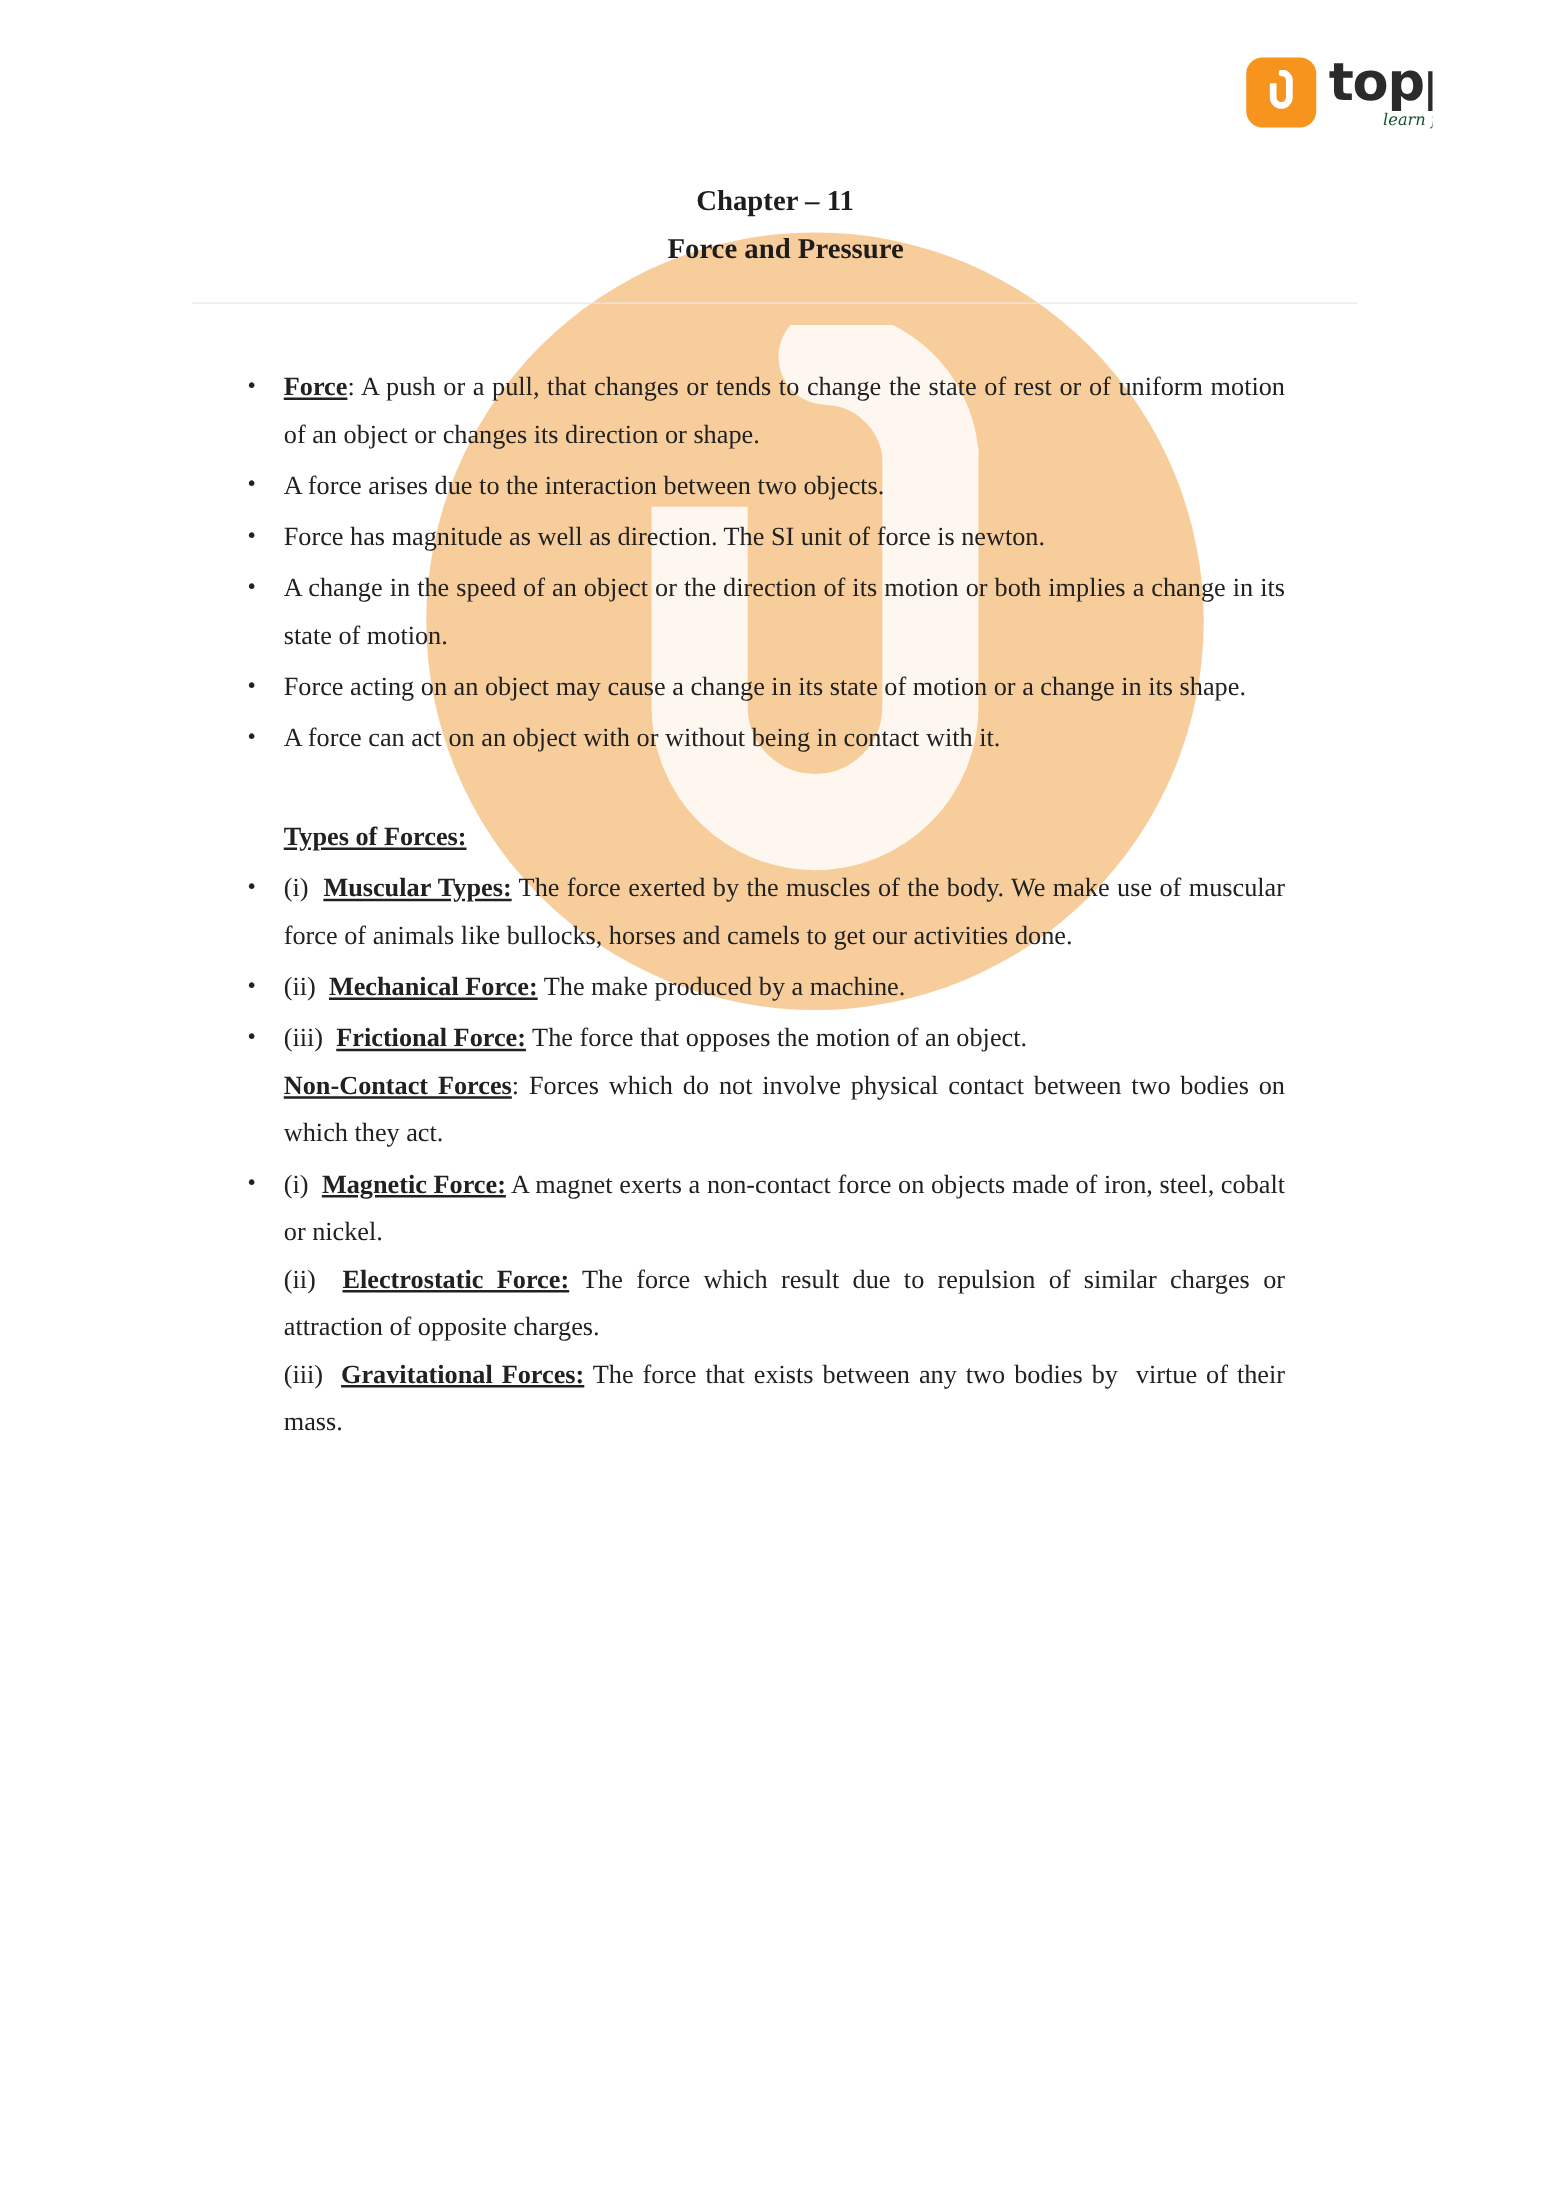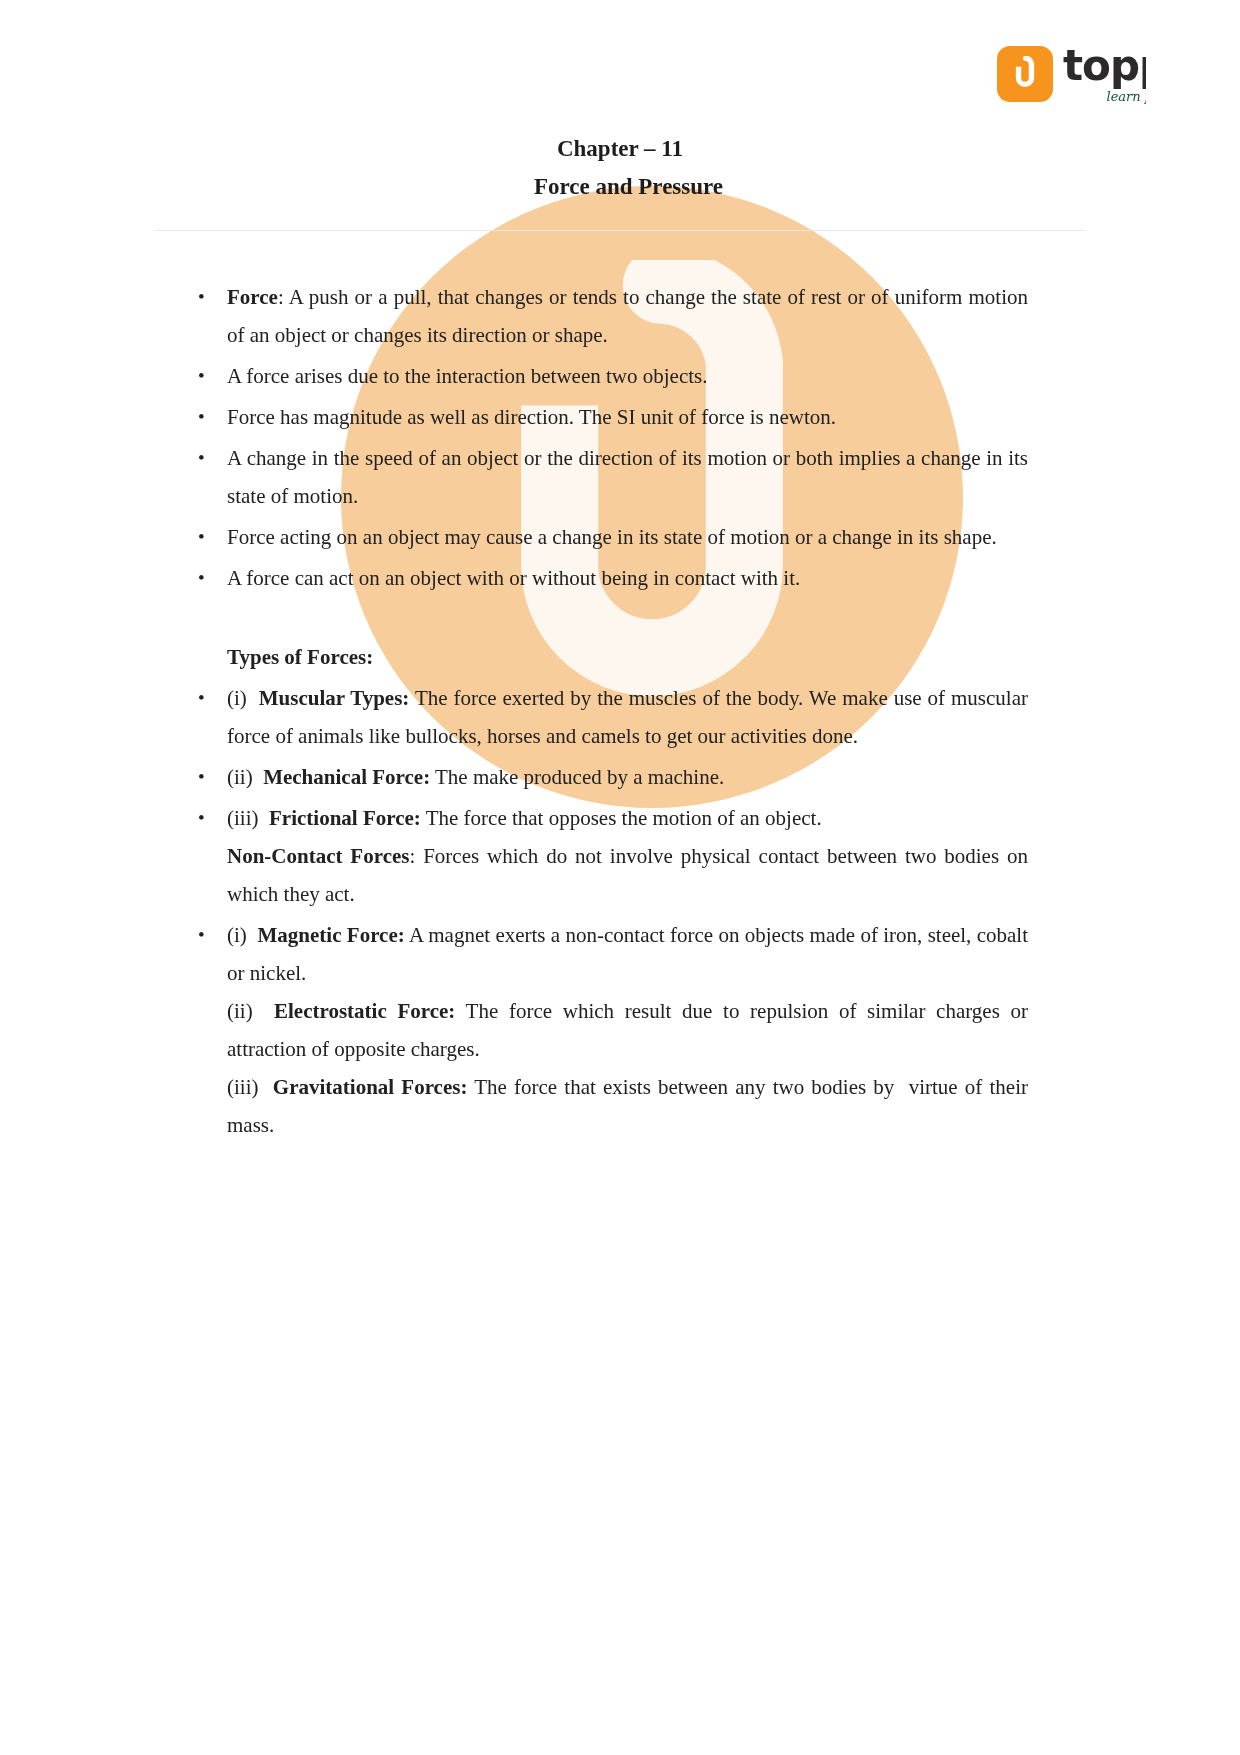--- a/index.html
+++ b/index.html
@@ -66,21 +66,21 @@
     font-style: italic;
     font-size: 13px;
     color: #14532d;
     text-align: right;
     margin-top: 3px;
   }
 
   
   .title {
     position: relative; z-index: 1;
-    margin: 0; padding-top: 136px;
+    margin: 12px; padding-top: 136px;
     text-align: center;
     font-size: 23px; font-weight: 700;
     color: #1e1c1c;
   }
   .subtitle {
     position: relative; z-index: 1;
     margin: 12px 0 0;
     text-align: center;
     font-size: 23px; font-weight: 700;
     color: #1e1c1c;
@@ -99,21 +99,21 @@
     padding: 44px 118px 0 104px;
     font-size: 21px;
     line-height: 38px;
   }
   .row { margin: 3px 0 0; }
   .section-gap { margin-top: 41px; }
   .li { display: flex; }
   .dot { flex: 0 0 29px; font-size: 19px; }
   .txt { margin: 0; text-align: justify; }
   .indent { margin-left: 29px; }
-  b, .heading { font-weight: 700; }
+  b, .heading { font-weight: 700; text-decoration: underline; }
 </style>
 </head>
 <body>
 
 <div class="page">
 
   <div class="watermark" aria-hidden="true">
     <svg viewBox="0 0 260 320" fill="none">
       <path d="M70 92 V196 a60 60 0 0 0 120 0 V62" stroke="#ffffff" stroke-width="50"></path>
       <path d="M190 64 a56 56 0 0 0 -54 -50" stroke="#ffffff" stroke-width="50" stroke-linecap="round"></path>

